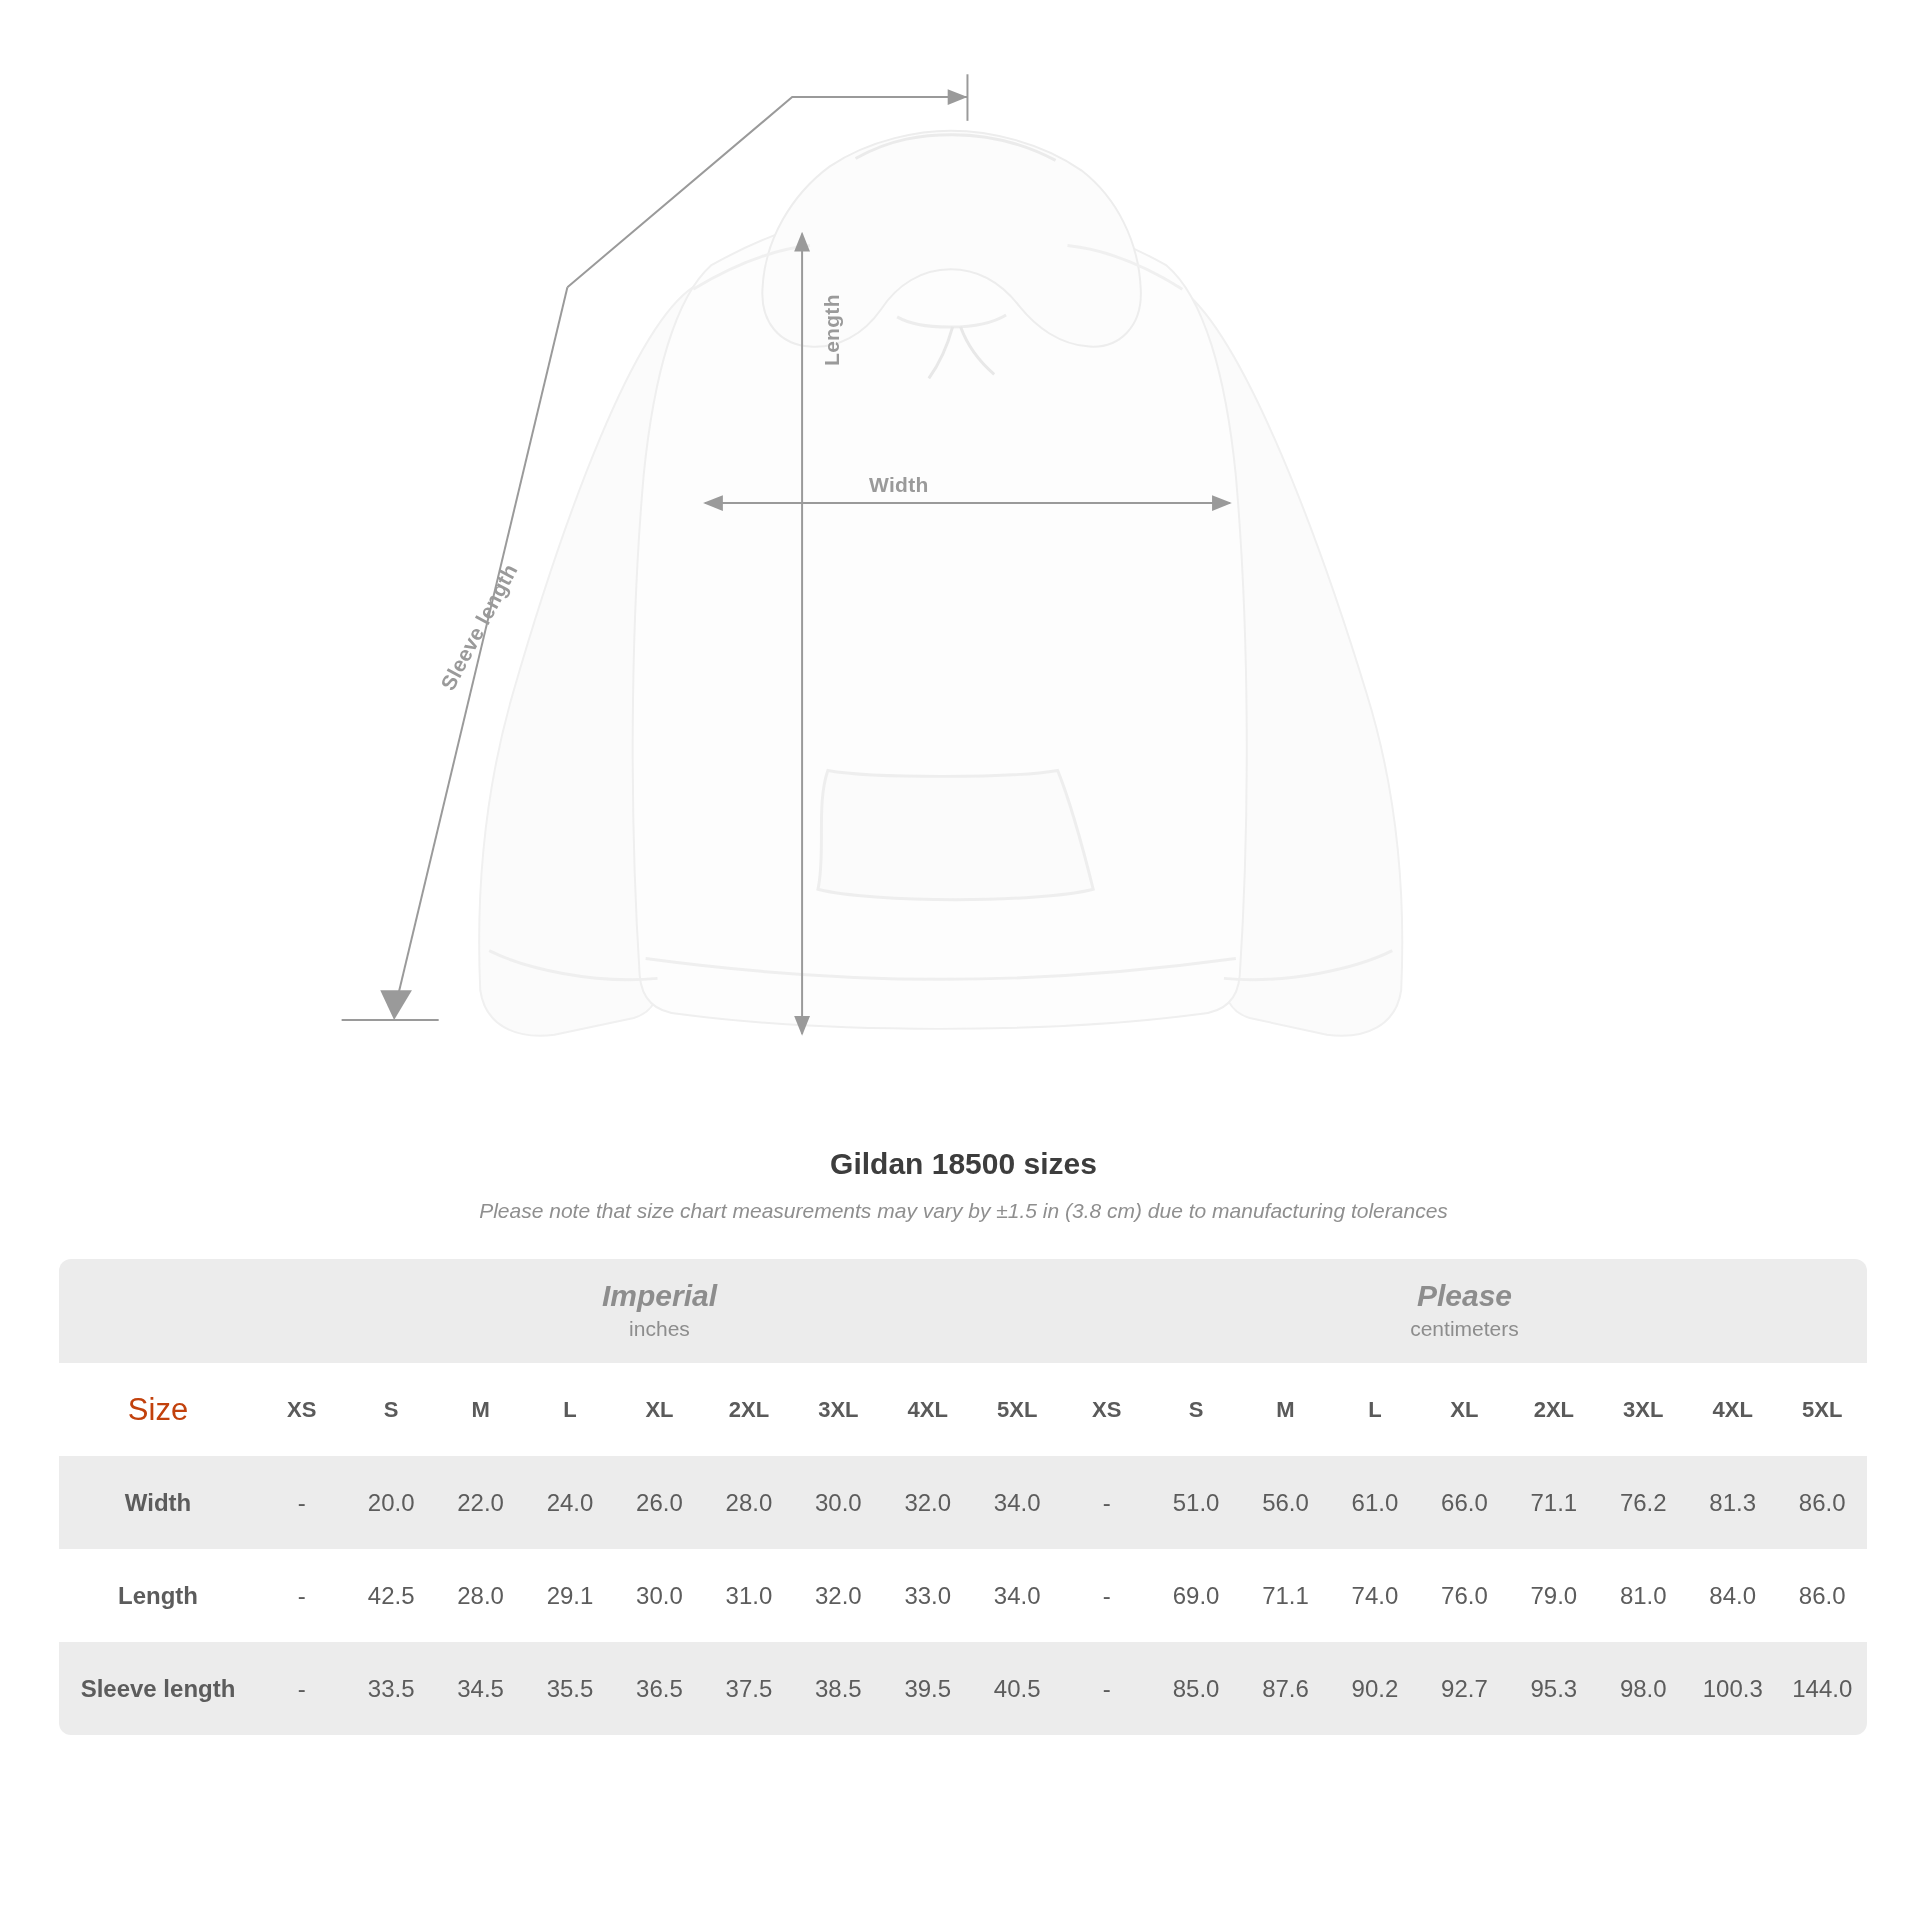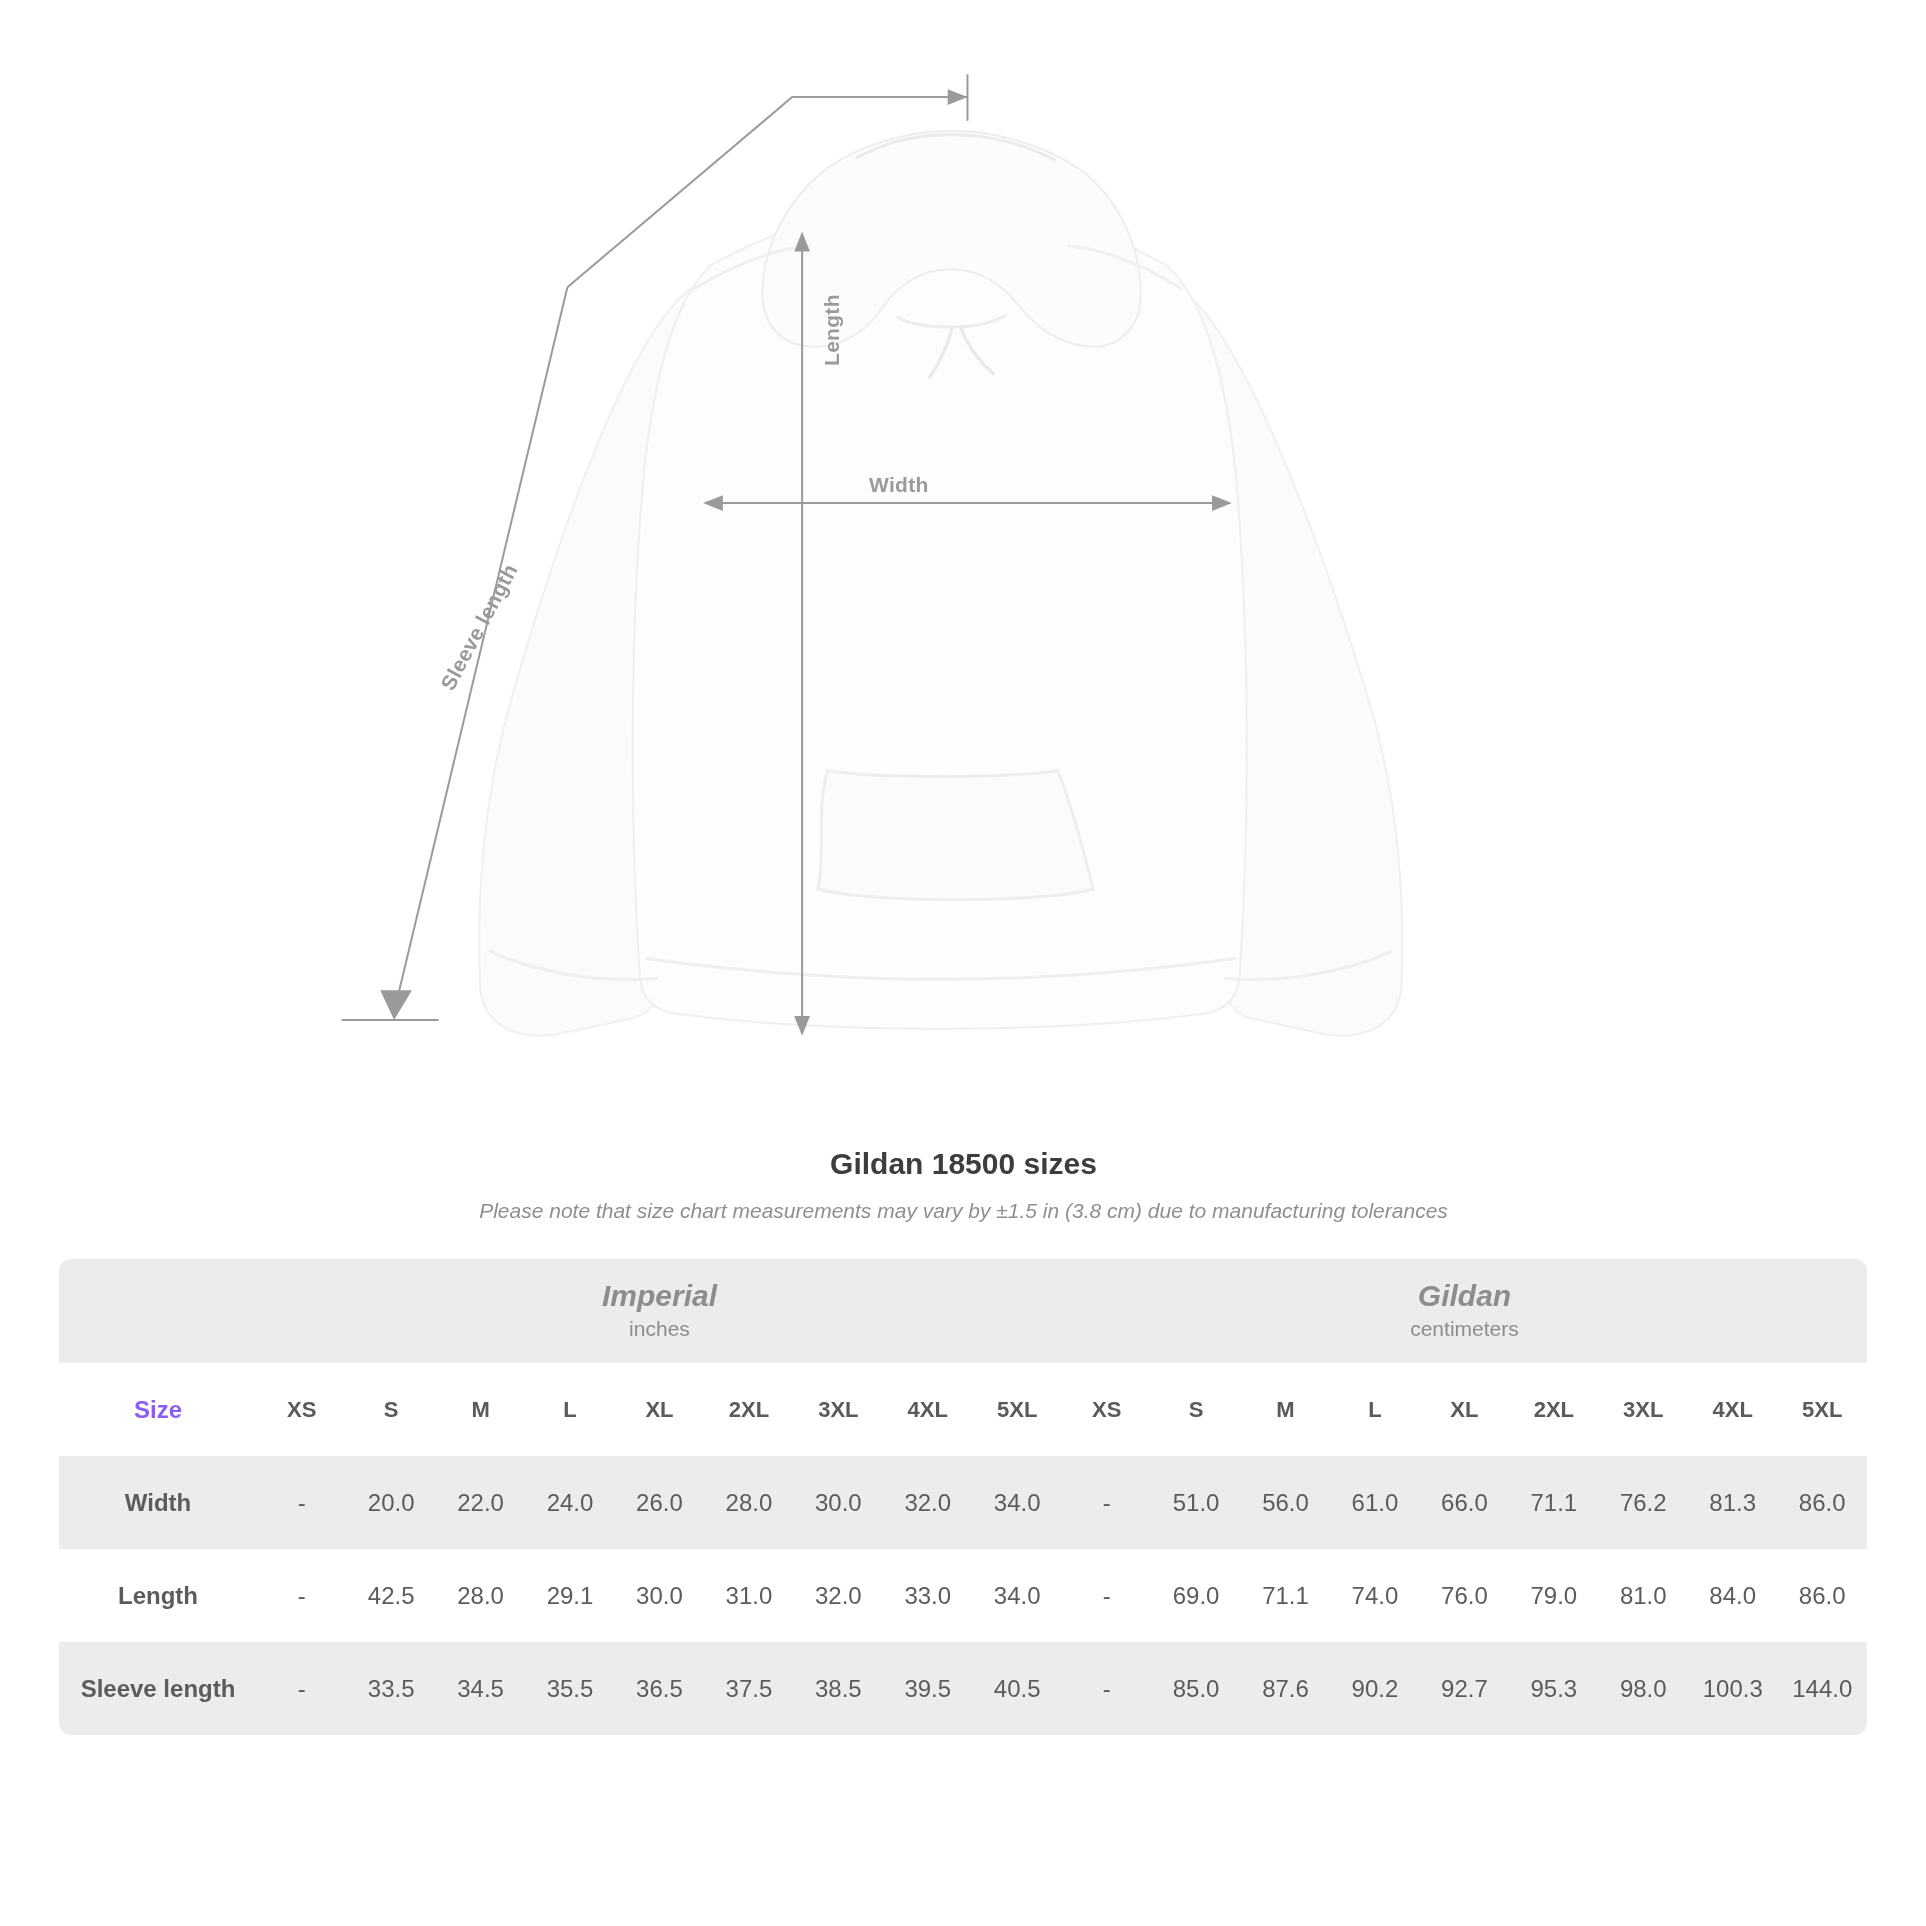--- a/index.html
+++ b/index.html
@@ -109,23 +109,23 @@
     line-height: 1.4;
   }
   .sizes-row td {
     background: #ffffff;
     height: 91px;
     font-size: 24px;
     font-weight: bold;
     color: #6b6b6b;
   }
   .sizes-row td.rowhead {
-    font-size: 24px;
-    font-weight: bold;
-    color: #8b5cf6;
+    font-size: 31px;
+    font-weight: normal;
+    color: #c2410c;
   }
   .data-row td {
     height: 91px;
   }
   .data-row.shaded td {
     background: #ececec;
   }
   .data-row.plain td {
     background: #ffffff;
   }
@@ -235,21 +235,21 @@
         <col span="9">
       </colgroup>
       <tbody>
         <tr class="unit-row">
           <td class="corner-left"></td>
           <td colspan="9">
             <div class="unit-name">Imperial</div>
             <div class="unit-sub">inches</div>
           </td>
           <td colspan="9" class="corner-right">
-            <div class="unit-name">Gildan</div>
+            <div class="unit-name">Please</div>
             <div class="unit-sub">centimeters</div>
           </td>
         </tr>
 
         <tr class="sizes-row">
           <td class="rowhead">Size</td>
           <td>XS</td>
           <td>S</td>
           <td>M</td>
           <td>L</td>

